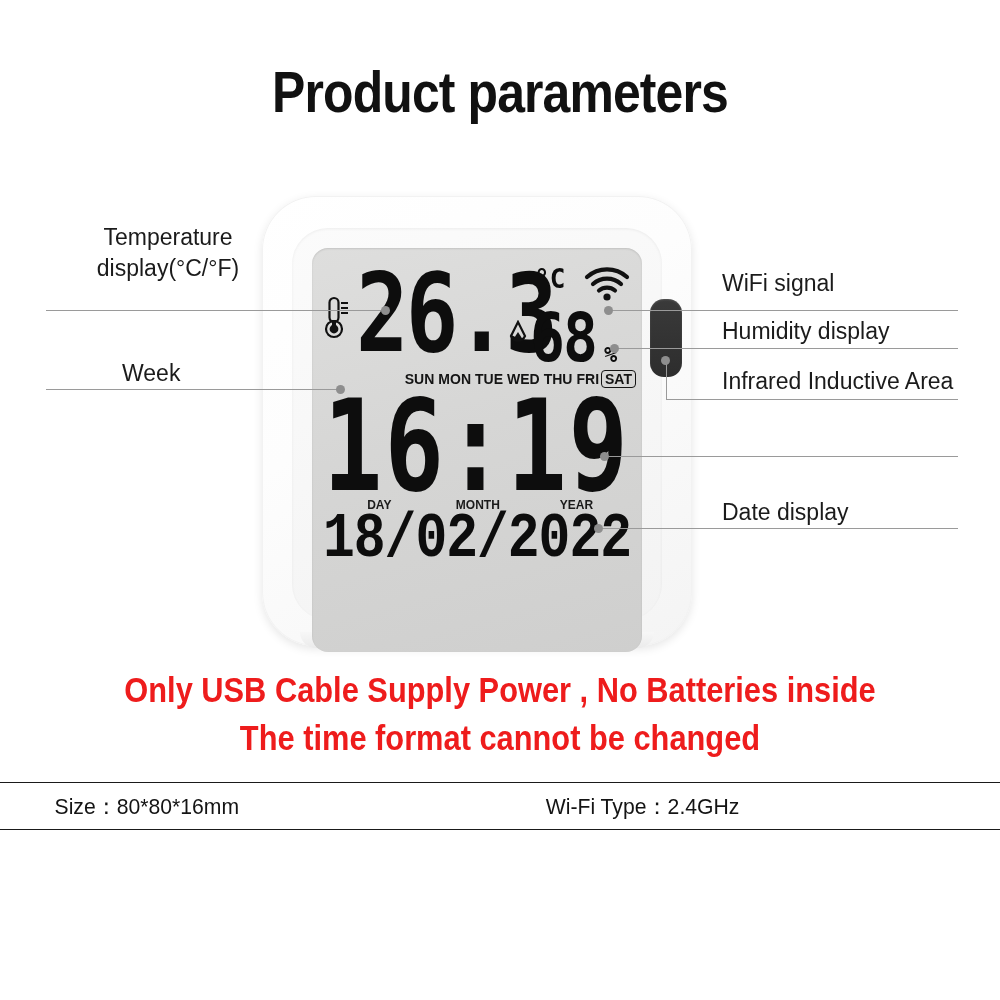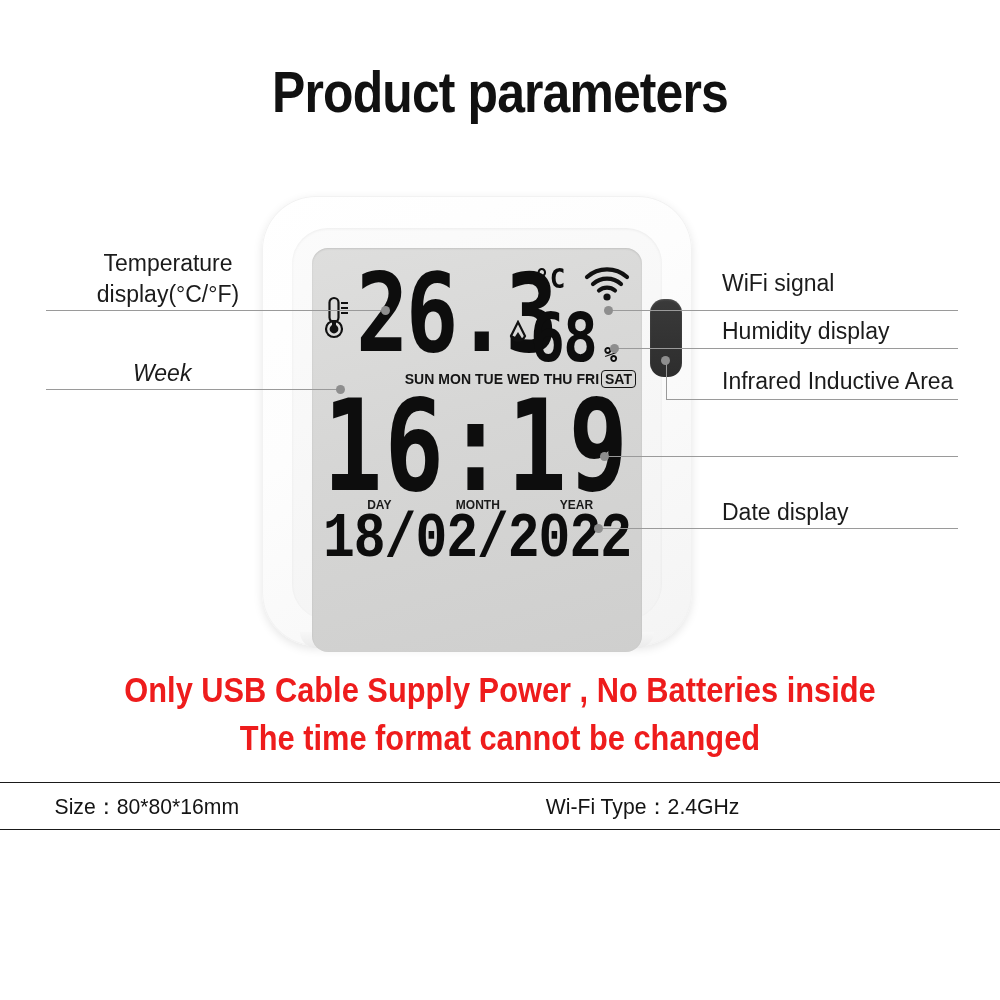--- a/index.html
+++ b/index.html
@@ -248,28 +248,28 @@
         <span>MONTH</span>
         <span>YEAR</span>
       </div>
 
       <div class="date-row">
         <span class="date-inner">18/02/2022</span>
       </div>
     </div>
   </div>
 
-  <div class="callout-label" style="left:68px; top:248px; text-align:center; width:200px;">
+  <div class="callout-label" style="left:68px; top:222px; text-align:center; width:200px;">
     <div>Temperature</div>
     <div>display(°C/°F)</div>
   </div>
   <div class="leader" style="left:46px; top:310px; width:340px;"></div>
   <div class="leader-dot" style="left:381px; top:306px;"></div>
 
-  <div class="callout-label" style="left:133px; top:358px;font-style:italic;">Week</div>
+  <div class="callout-label" style="left:122px; top:358px;">Week</div>
   <div class="leader" style="left:46px; top:389px; width:295px;"></div>
   <div class="leader-dot" style="left:336px; top:385px;"></div>
 
   <div class="callout-label" style="left:722px; top:268px;">WiFi signal</div>
   <div class="leader" style="left:610px; top:310px; width:348px;"></div>
   <div class="leader-dot" style="left:604px; top:306px;"></div>
 
   <div class="callout-label" style="left:722px; top:316px;">Humidity display</div>
   <div class="leader" style="left:616px; top:348px; width:342px;"></div>
   <div class="leader-dot" style="left:610px; top:344px;"></div>

